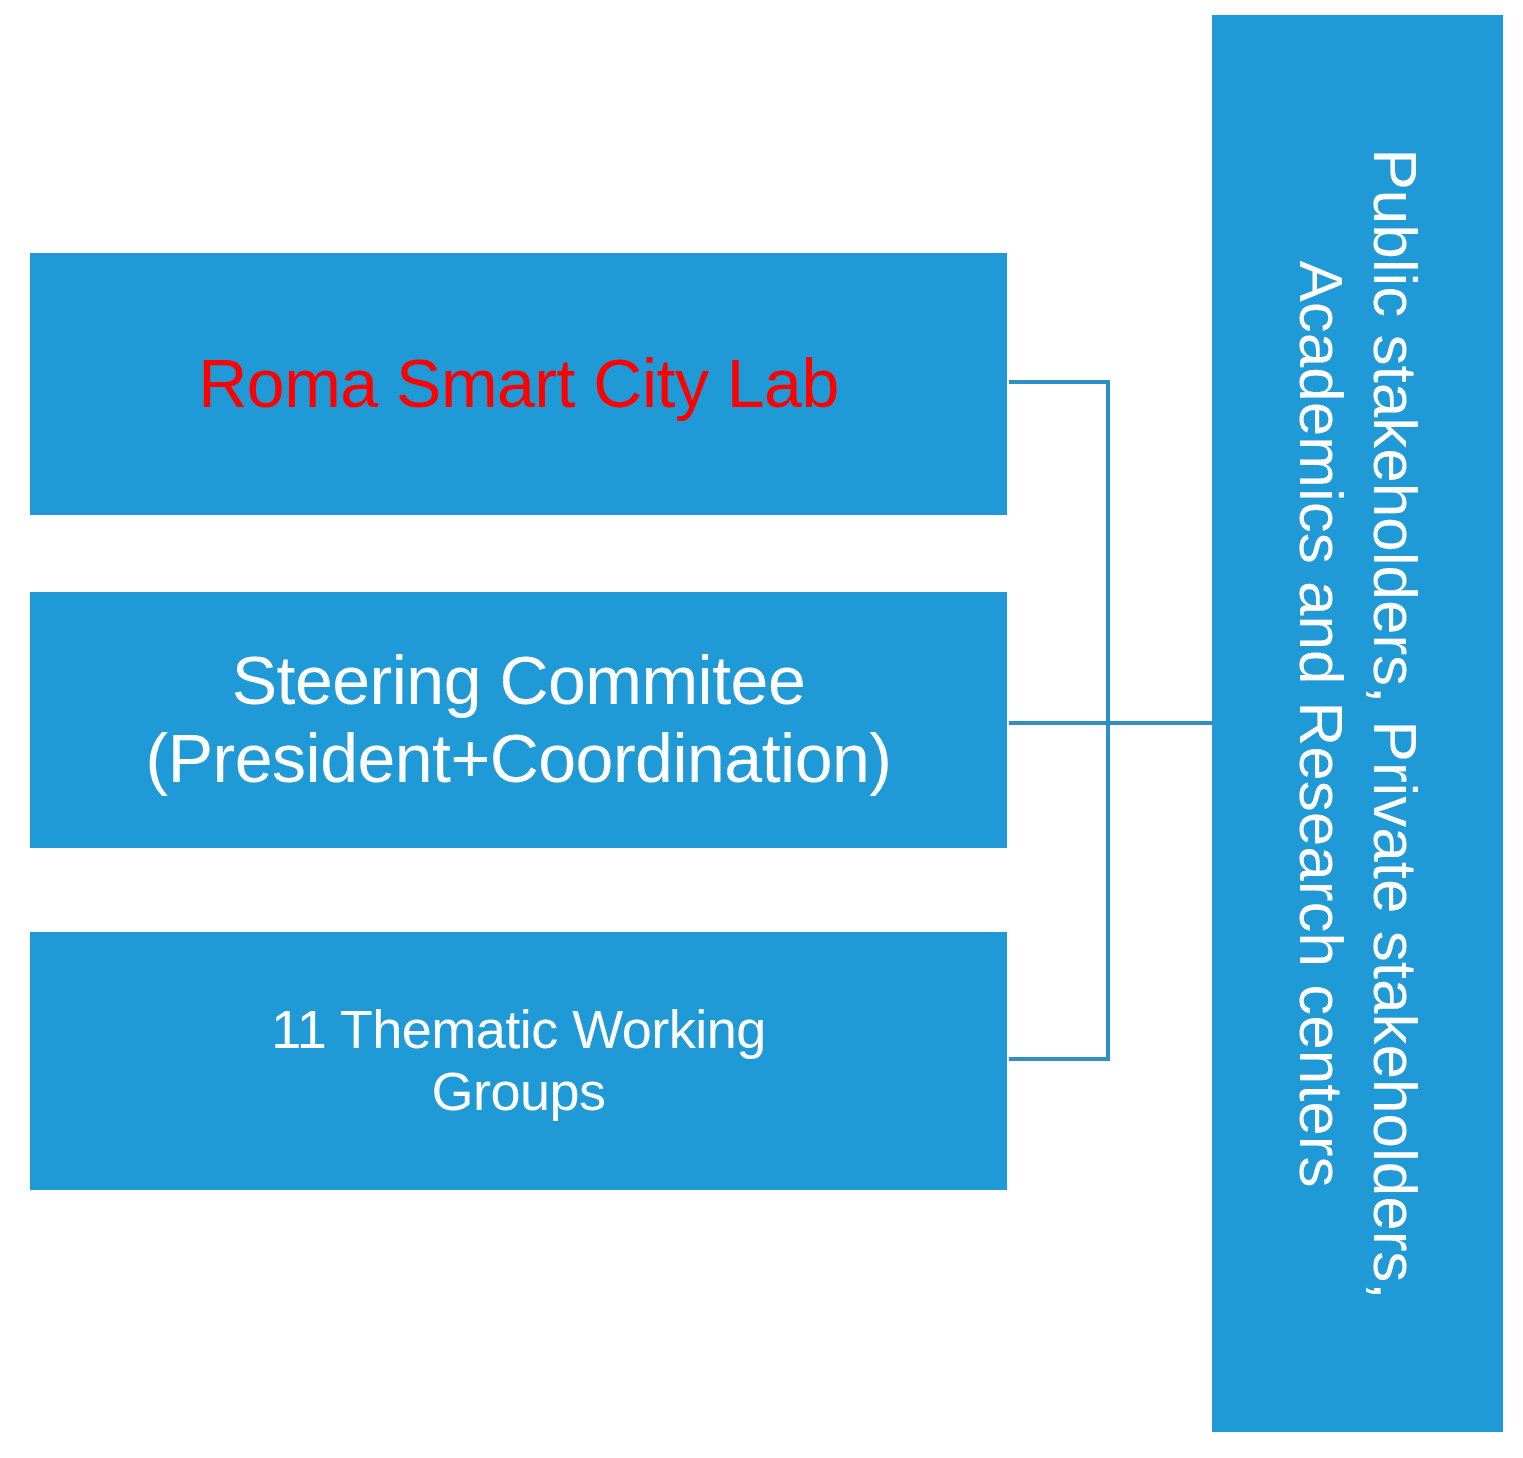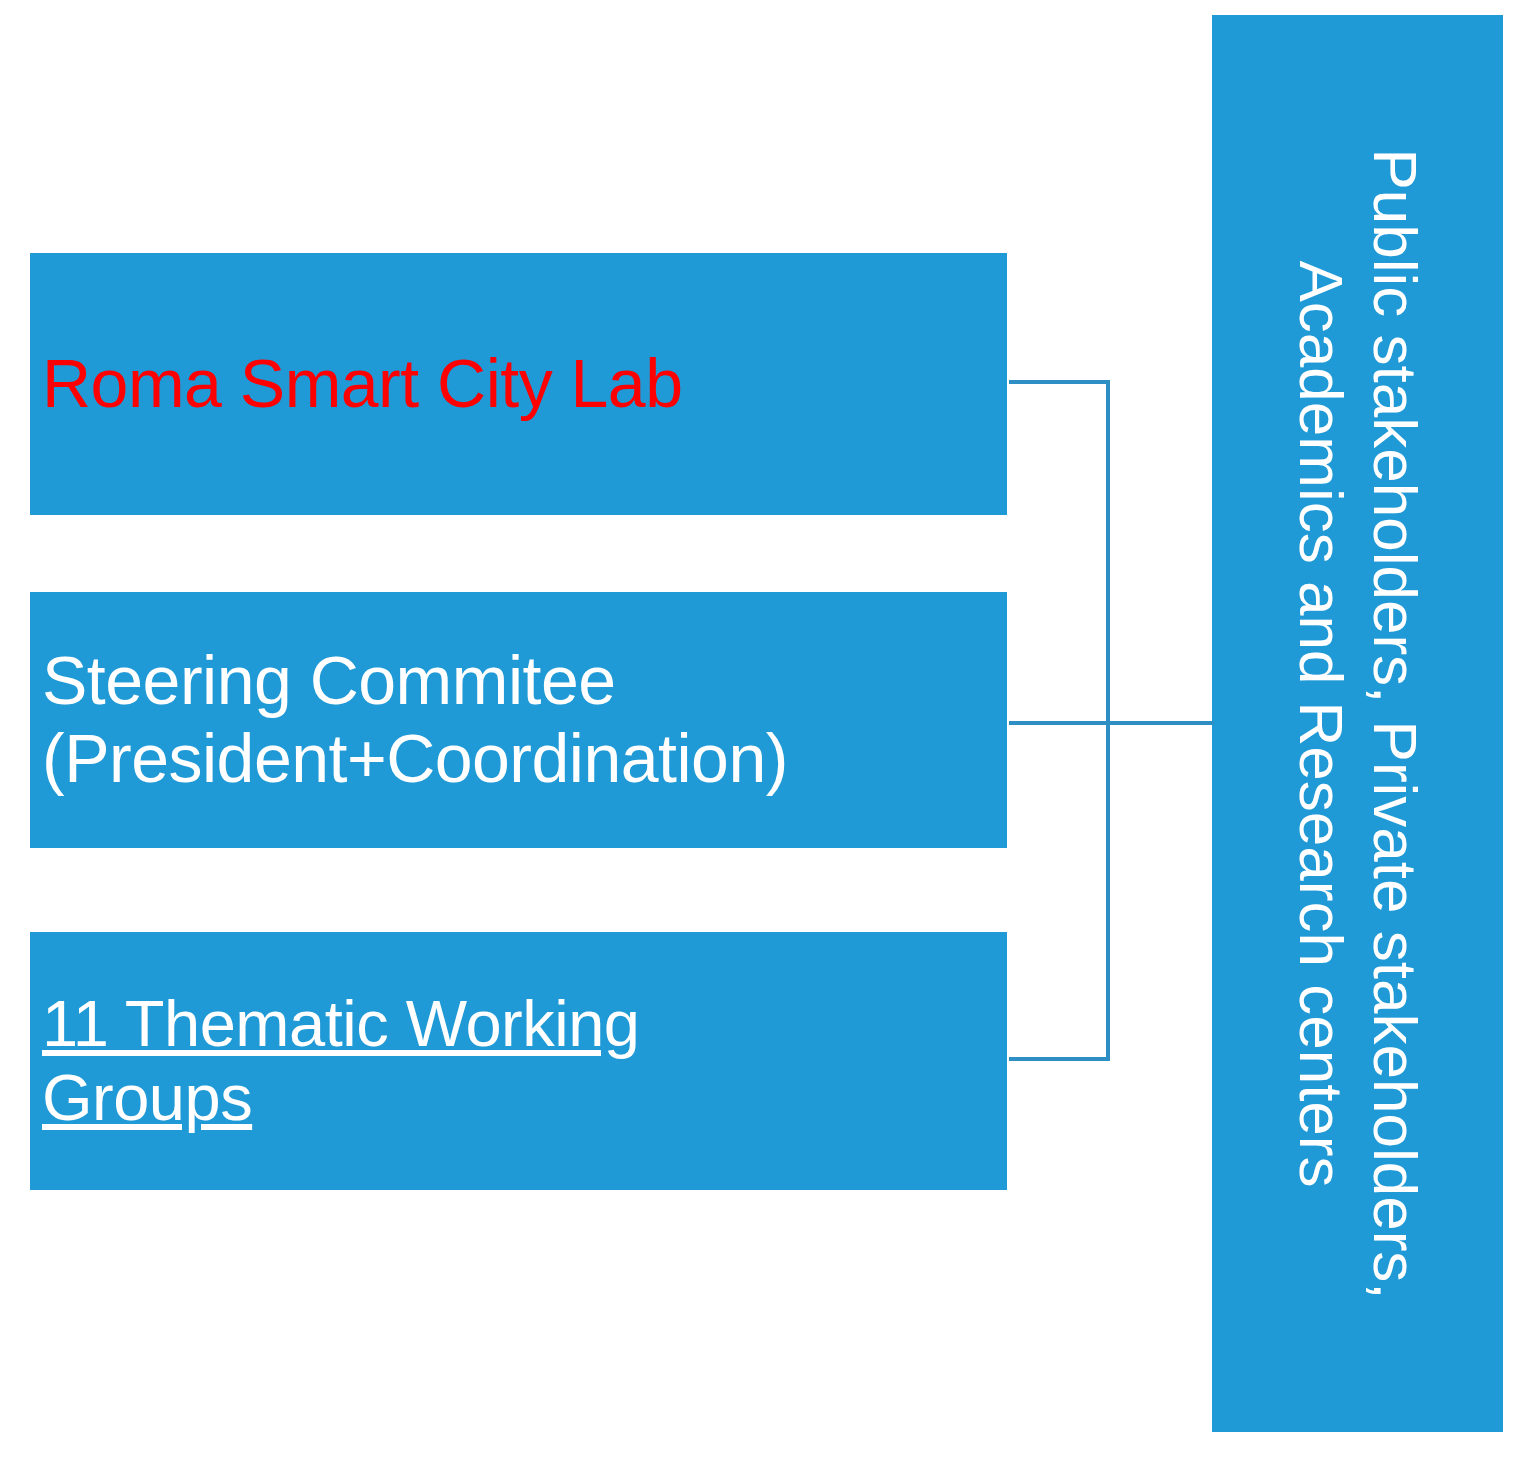--- a/index.html
+++ b/index.html
@@ -30,21 +30,21 @@
     line-height: 1.14;
     padding: 4px 12px;
   }
   .node-label {
     display: block;
     width: 100%;
     color: #ffffff;
     font-size: 66px;
     font-weight: 400;
     letter-spacing: -0.5px;
-    text-align: left;
+    text-align: center;
     white-space: pre-line;
   }
 
   #box-lab {
     left: 30px;
     top: 253px;
     width: 977px;
     height: 262px;
   }
   #box-lab .node-label {
@@ -62,22 +62,21 @@
     font-size: 68px;
   }
 
   #box-groups {
     left: 30px;
     top: 932px;
     width: 977px;
     height: 258px;
   }
   #box-groups .node-label {
-    font-size: 65px;
-    text-decoration: underline;
+    font-size: 54px;
   }
 
   
   #box-stakeholders {
     position: absolute;
     left: 1212px;
     top: 15px;
     width: 291px;
     height: 1417px;
     background: #1F9AD6;

